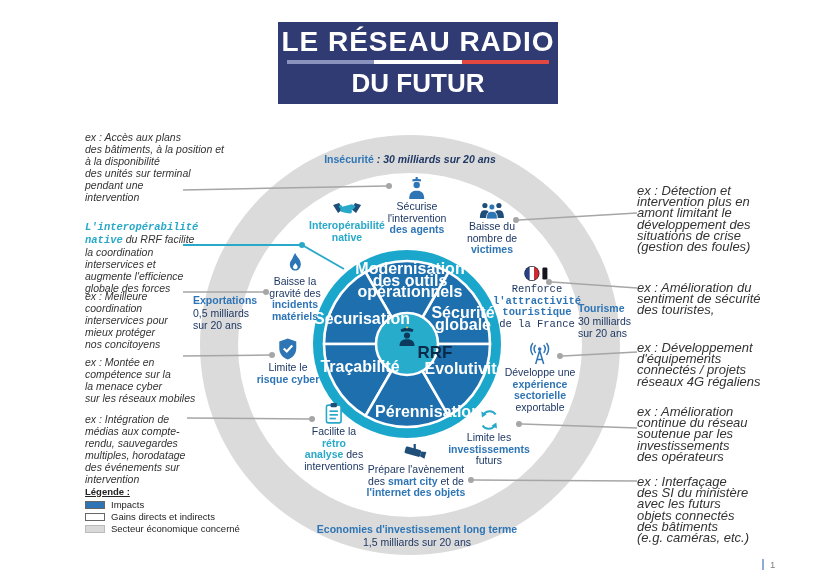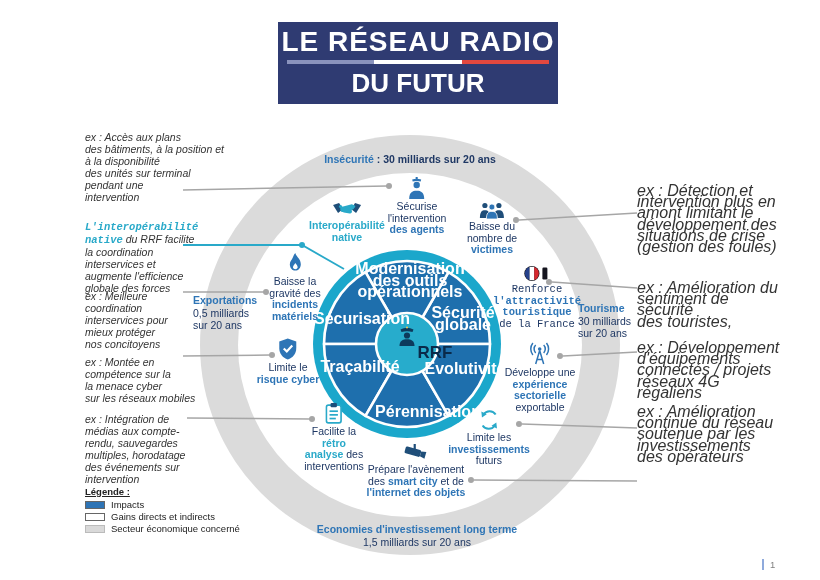--- a/index.html
+++ b/index.html
@@ -25,30 +25,30 @@
   .seg-label{position:absolute;transform:translate(-50%,-50%);color:#fff;font-size:16px;font-weight:700;
              line-height:11.5px;text-align:center;white-space:nowrap;}
   .hub-label{position:absolute;transform:translate(-50%,-50%);color:#0A2A4A;font-size:17px;font-weight:700;margin-left:28px;}
 
   
   .ring-item{position:absolute;transform:translateX(-50%);text-align:center;font-size:10.5px;
              line-height:11.5px;color:#1F3864;white-space:nowrap;}
   .ring-item svg{display:block;margin:0 auto 2px;}
   .b-blue{color:#2E75B6;font-weight:700;}
   .b-cyan{color:#29A9C9;font-weight:700;}
-  .navy-b{color:#1F3864;font-weight:700;}
+  .navy-b{color:#1F3864;font-weight:700;font-style:italic;}
 
   
   .stat{position:absolute;font-size:10.5px;line-height:12.5px;color:#1F3864;}
   .stat-center{transform:translateX(-50%);text-align:center;white-space:nowrap;}
 
   
   .ex-block{position:absolute;left:85px;width:152px;font-size:10.5px;line-height:12px;
             font-style:italic;color:#333333;}
-  .ex-block-r{position:absolute;left:637px;width:152px;font-size:16px;line-height:11.2px;
+  .ex-block-r{position:absolute;left:637px;width:152px;font-size:13px;line-height:11.2px;
             font-style:italic;color:#333333;}
   .ex-block .b-cyan{font-style:italic;font-family:Liberation Mono, monospace;}
 
   
   .legend{position:absolute;left:85px;top:486px;font-size:9.5px;color:#222;line-height:11px;}
   .legend-title{font-weight:700;text-decoration:underline;margin-bottom:2px;}
   .legend-row{display:flex;align-items:center;margin-bottom:1px;}
   .legend-sw{width:20px;height:8px;margin-right:6px;border:1px solid #666;box-sizing:border-box;flex:none;}
   .sw0{background:#2E74B5;} .sw1{background:#FFFFFF;} .sw2{background:#D9D9D9;border-color:#BBBBBB;}
 
@@ -377,19 +377,27 @@
     <div>connectés / projets</div>
     <div>réseaux 4G régaliens</div>
   </div>
   <div class="ex-block-r" style="top:406px;">
     <div>ex : Amélioration</div>
     <div>continue du réseau</div>
     <div>soutenue par les</div>
     <div>investissements</div>
     <div>des opérateurs</div>
   </div>
+  <div class="ex-block-r" style="top:476px;">
+    <div>ex : Interfaçage</div>
+    <div>des SI du ministère</div>
+    <div>avec les futurs</div>
+    <div>objets connectés</div>
+    <div>des bâtiments</div>
+    <div>(e.g. caméras, etc.)</div>
+  </div>
 
   <div class="page-num">
     <span class="pn-bar"></span>
     <span>1</span>
   </div>
 
 </div>
 
 </body></html>

